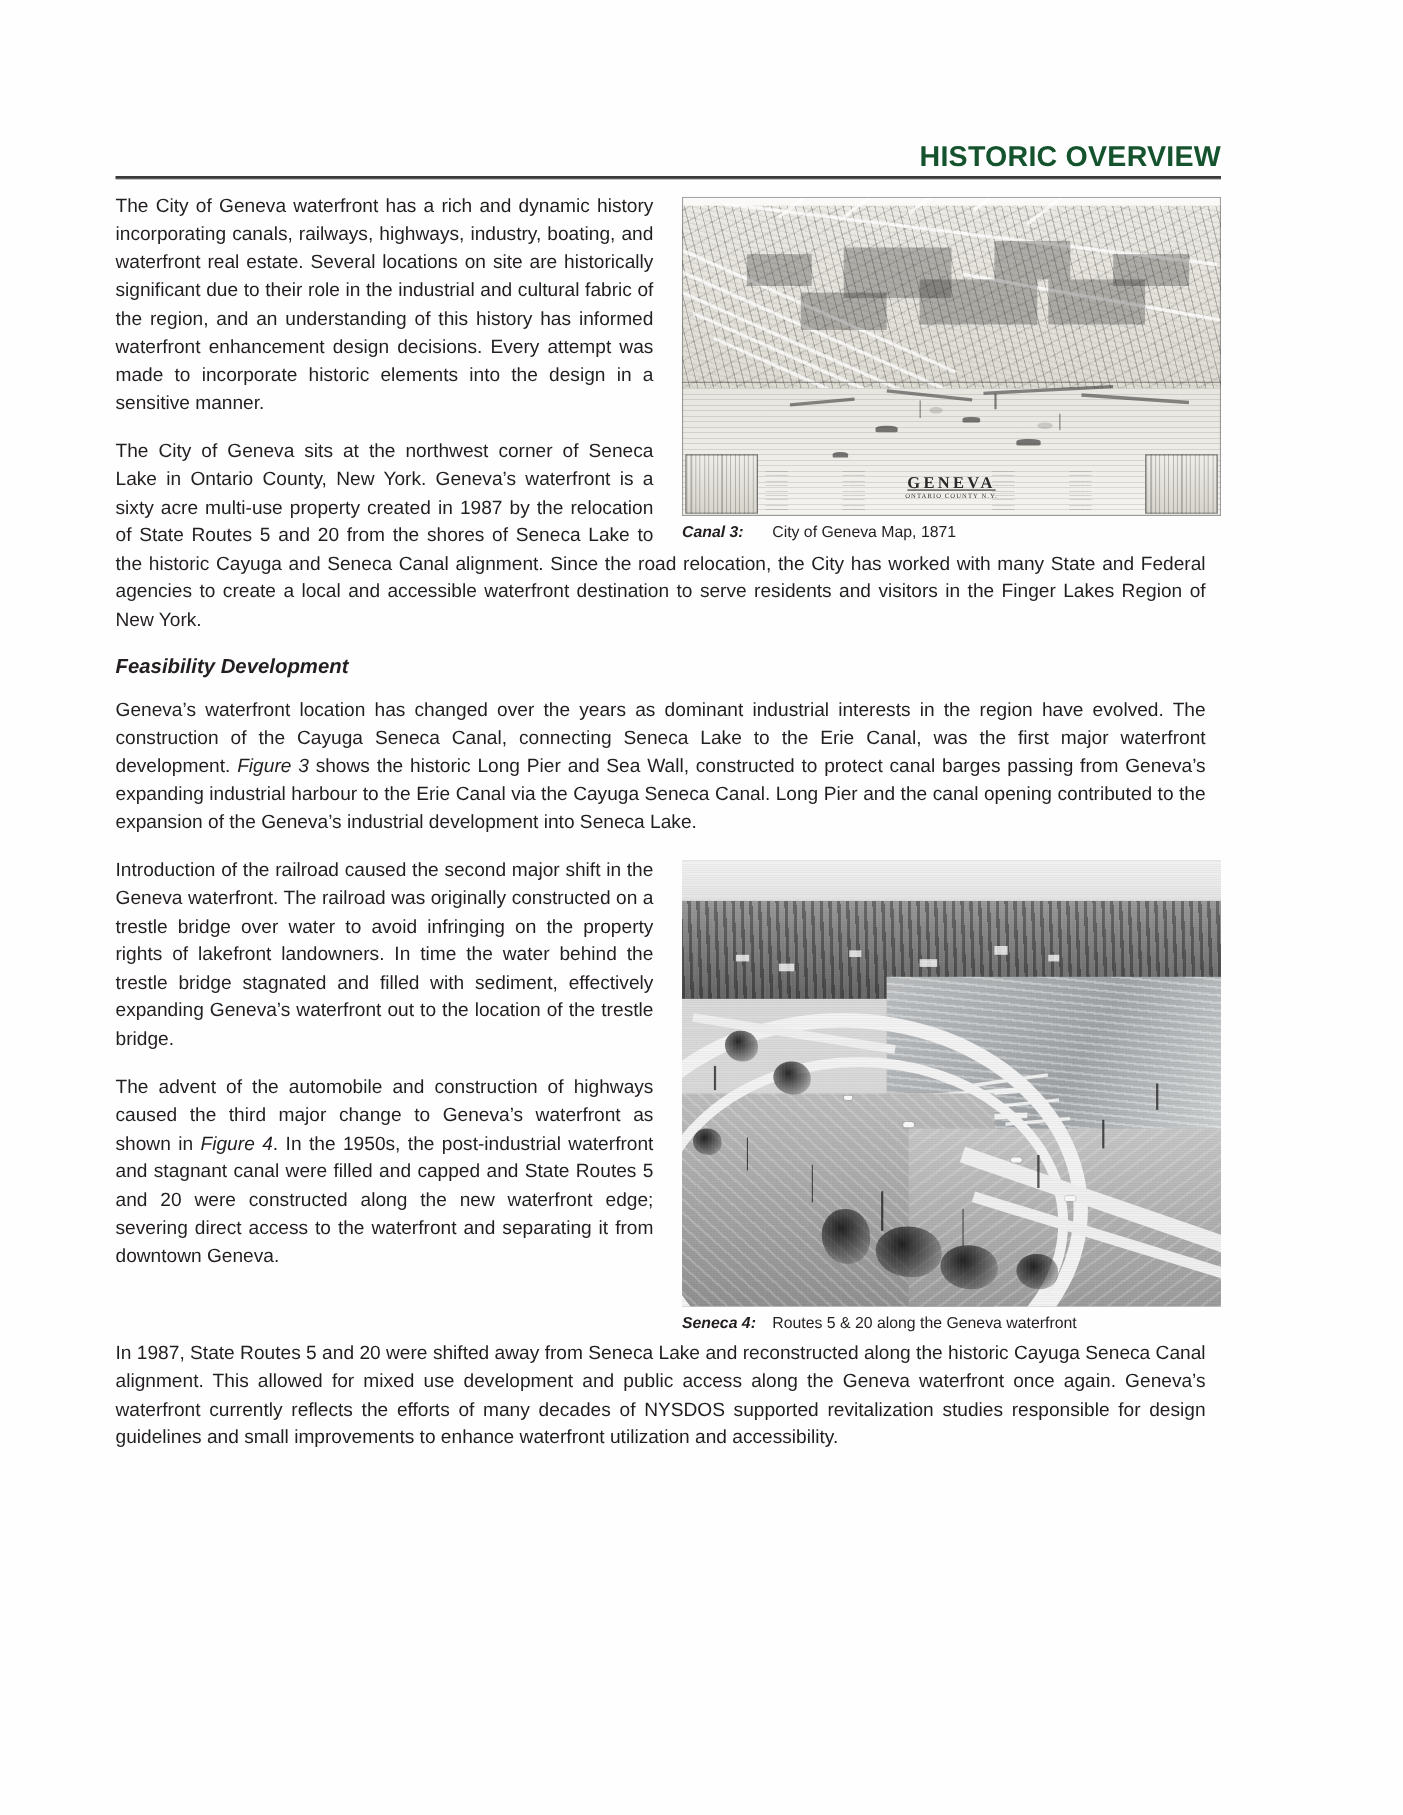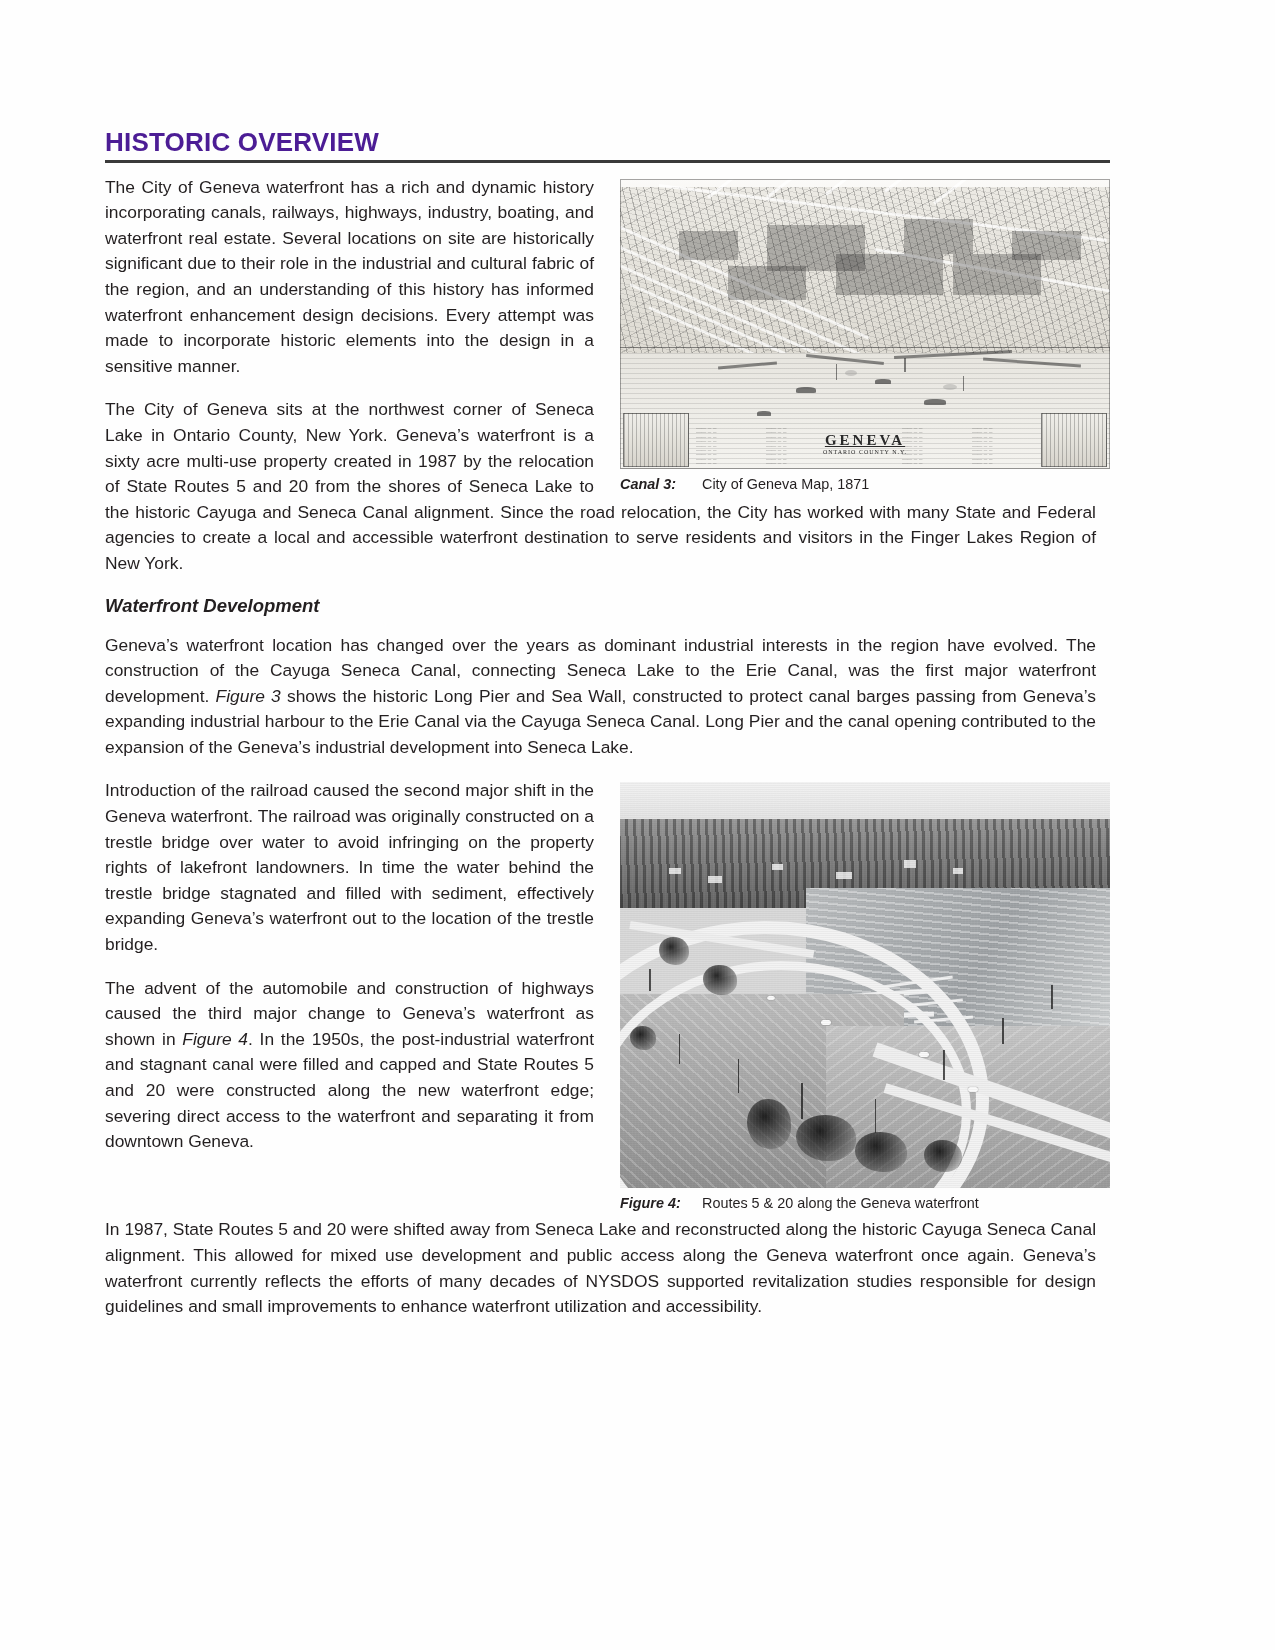--- a/index.html
+++ b/index.html
@@ -29,23 +29,24 @@
     left: 105px;
     top: 128px;
     width: 1005px;
   }
 
   
   .section-title {
     font-size: 26px;
     font-weight: bold;
     letter-spacing: 0.2px;
-    color: #4c1d95;
+    color: #14532d;
     margin: 0 0 3px 0;
     line-height: 1.1;
+    text-align: right;
   }
   .rule-double {
     width: 100%;
     border-top: 2.2px solid #3a3a3a;
     border-bottom: 1px solid #3a3a3a;
     height: 3px;
     box-sizing: border-box;
     margin-bottom: 12px;
   }
 
@@ -377,21 +378,21 @@
       <div class="caption">
         <span class="lbl">Canal 3:</span><span class="txt">City of Geneva Map, 1871</span>
       </div>
     </div>
 
     <p class="body">The City of Geneva waterfront has a rich and dynamic history incorporating canals, railways, highways, industry, boating, and waterfront real estate. Several locations on site are historically significant due to their role in the industrial and cultural fabric of the region, and an understanding of this history has informed waterfront enhancement design decisions. Every attempt was made to incorporate historic elements into the design in a sensitive manner.</p>
     <p class="body">The City of Geneva sits at the northwest corner of Seneca Lake in Ontario County, New York. Geneva’s waterfront is a sixty acre multi-use property created in 1987 by the relocation of State Routes 5 and 20 from the shores of Seneca Lake to the historic Cayuga and Seneca Canal alignment. Since the road relocation, the City has worked with many State and Federal agencies to create a local and accessible waterfront destination to serve residents and visitors in the Finger Lakes Region of New York.</p>
 
     <div class="clearfix"></div>
 
-    <h2 class="subhead">Waterfront Development</h2>
+    <h2 class="subhead">Feasibility Development</h2>
 
     <p class="body"><span>Geneva’s waterfront location has changed over the years as dominant industrial interests in the region have evolved. The construction of the Cayuga Seneca Canal, connecting Seneca Lake to the Erie Canal, was the first major waterfront development. </span><em class="figref">Figure 3</em><span> shows the historic Long Pier and Sea Wall, constructed to protect canal barges passing from Geneva’s expanding industrial harbour to the Erie Canal via the Cayuga Seneca Canal. Long Pier and the canal opening contributed to the expansion of the Geneva’s industrial development into Seneca Lake.</span></p>
 
     <div class="fig-right fig4-wrap">
       <div class="figure-img fig4-img">
         <div class="aerial">
           <div class="skyhaze"></div>
           <div class="treeline"></div>
 
           <div class="houseblk" style="left:10%;top:21%;width:12px;height:6px;"></div>
@@ -437,21 +438,21 @@
           <div class="bush" style="left:48%;top:86%;width:52px;height:40px;"></div>
           <div class="bush" style="left:17%;top:45%;width:34px;height:30px;"></div>
           <div class="bush" style="left:8%;top:38%;width:30px;height:28px;"></div>
           <div class="bush" style="left:62%;top:88%;width:38px;height:32px;"></div>
           <div class="bush" style="left:2%;top:60%;width:26px;height:24px;"></div>
 
           <div class="grain"></div>
         </div>
       </div>
       <div class="caption">
-        <span class="lbl">Figure 4:</span><span class="txt">Routes 5 &amp; 20 along the Geneva waterfront</span>
+        <span class="lbl">Seneca 4:</span><span class="txt">Routes 5 &amp; 20 along the Geneva waterfront</span>
       </div>
     </div>
 
     <p class="body">Introduction of the railroad caused the second major shift in the Geneva waterfront. The railroad was originally constructed on a trestle bridge over water to avoid infringing on the property rights of lakefront landowners. In time the water behind the trestle bridge stagnated and filled with sediment, effectively expanding Geneva’s waterfront out to the location of the trestle bridge.</p>
 
     <p class="body"><span>The advent of the automobile and construction of highways caused the third major change to Geneva’s waterfront as shown in </span><em class="figref">Figure 4</em><span>. In the 1950s, the post-industrial waterfront and stagnant canal were filled and capped and State Routes 5 and 20 were constructed along the new waterfront edge; severing direct access to the waterfront and separating it from downtown Geneva.</span></p>
 
     <div class="clearfix"></div>
 
     <p class="body last">In 1987, State Routes 5 and 20 were shifted away from Seneca Lake and reconstructed along the historic Cayuga Seneca Canal alignment. This allowed for mixed use development and public access along the Geneva waterfront once again.  Geneva’s waterfront currently reflects the efforts of many decades of NYSDOS supported revitalization studies responsible for design guidelines and small improvements to enhance waterfront utilization and accessibility.</p>

